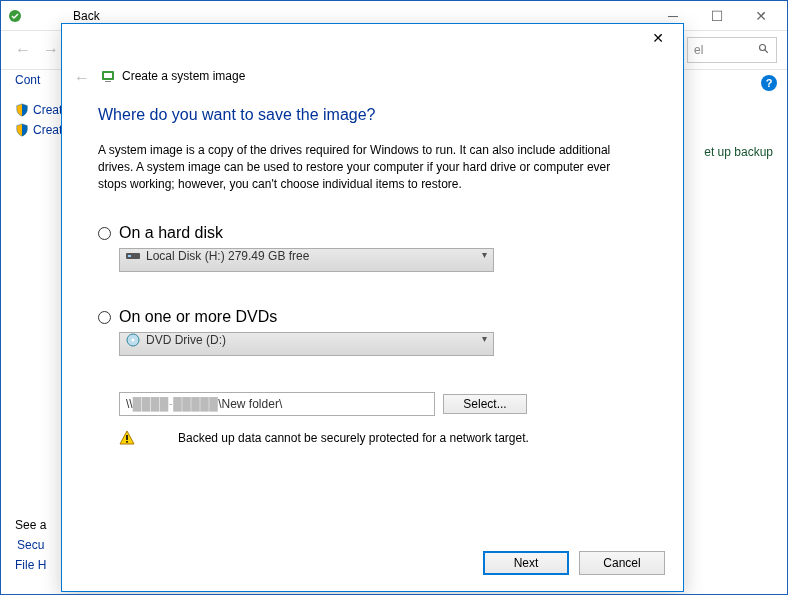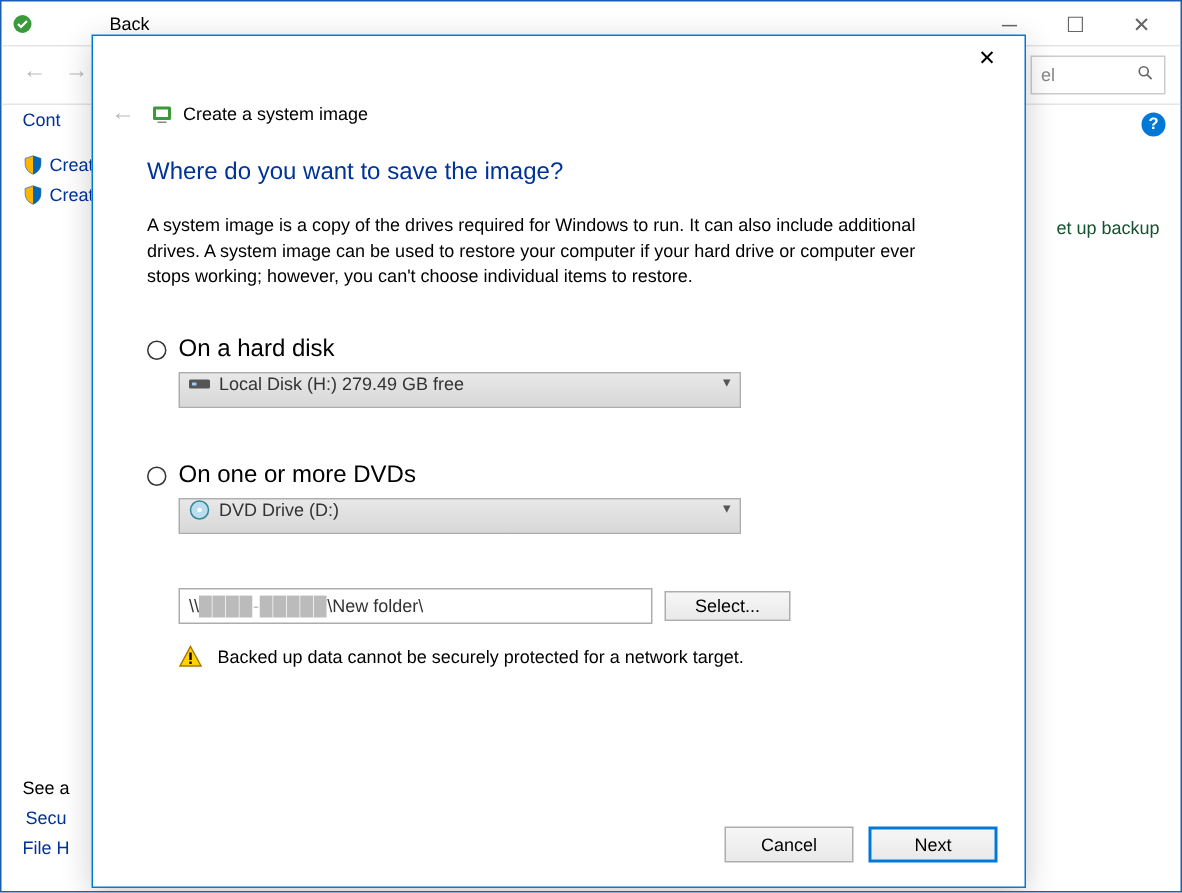--- a/index.html
+++ b/index.html
@@ -232,20 +232,21 @@
     margin-left: 8px;
     background: linear-gradient(#f6f6f6,#e9e9e9);
     border:1px solid #adadad;
     font-size:12px;
     display:flex;align-items:center;justify-content:center;
   }
   .warn-row {
     display:flex; align-items:center;
     margin: 14px 0 0 21px;
     font-size:12px;
+    gap:33px;
   }
   .warn-icon {
     width:16px;height:16px;margin-right:10px;
     display:flex;align-items:center;justify-content:center;
   }
   .dialog .footer {
     position:absolute;
     right: 18px; bottom: 16px;
     display:flex;
   }
@@ -391,16 +392,16 @@
               <rect x="7.2" y="5" width="1.6" height="5" fill="#000"></rect>
               <rect x="7.2" y="11" width="1.6" height="1.6" fill="#000"></rect>
             </svg>
         </span>
         <span>Backed up data cannot be securely protected for a network target.</span>
       </div>
     </div>
   </div>
 
   <div class="footer">
+    <div class="btn primary">Next</div>
     <div class="btn">Cancel</div>
-    <div class="btn primary">Next</div>
   </div>
 </div>
 
 </body></html>

